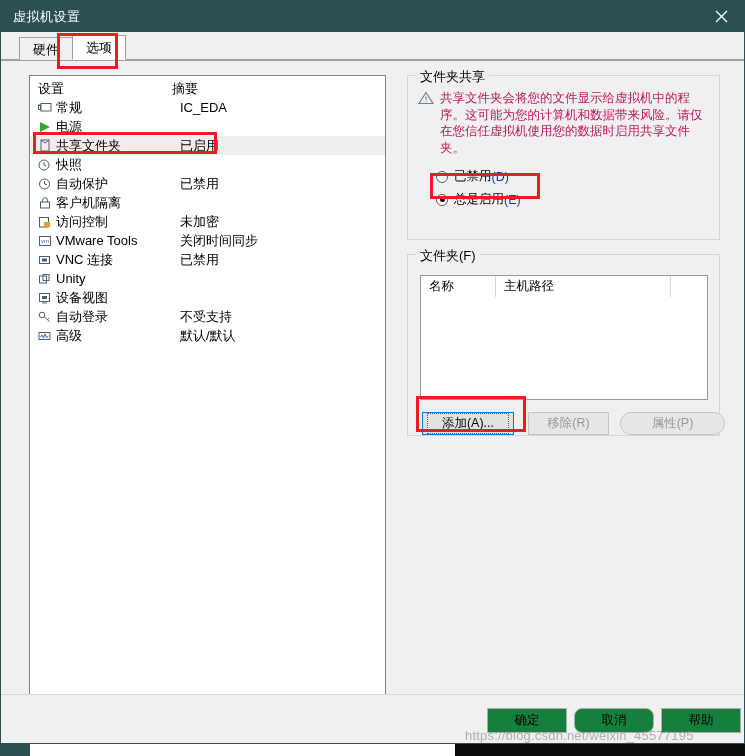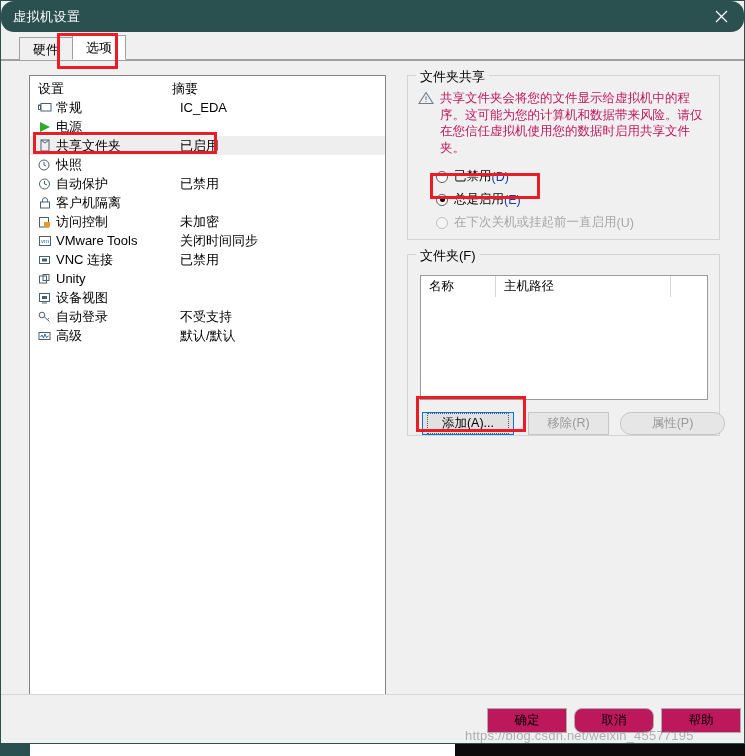--- a/index.html
+++ b/index.html
@@ -32,21 +32,20 @@
 
   
   .titlebar {
     height: 31px;
     background: #2a5150;
     color: #ffffff;
     display: flex;
     align-items: center;
     flex: 0 0 auto;
     position: relative;
-    border-radius: 13px;
   }
   .titlebar-text {
     font-size: 13px;
     margin-left: 12px;
     letter-spacing: 0.5px;
     color: #ffffff;
   }
   .titlebar-close {
     position: absolute;
     right: 0; top: 0;
@@ -259,21 +258,21 @@
   }
   .ft-col.c1 { width: 75px; }
   .ft-col.c2 { width: 175px; }
   .ft-col.c3 { flex: 1; border-right: none; }
 
   
   .btn {
     height: 23px;
     font-size: 12.5px;
     font-family: "Liberation Sans", "DejaVu Sans", sans-serif;
-    background: #be185d;
+    background: #15803d;
     border: 1px solid #adadad;
     color: #000;
     box-sizing: border-box;
     display: flex;
     align-items: center;
     justify-content: center;
     cursor: default;
   }
   .btn.disabled { color: #9a9a9a; border-color: #c6c6c6; background:#e6e6e6;}
   .btn.focus {
@@ -542,25 +541,20 @@
         <span>已禁用</span>
         <span class="mnemonic">(D)</span>
       </div>
 
       <div class="radio-row" style="top:115px;">
         <span class="radio checked"></span>
         <span>总是启用</span>
         <span class="mnemonic">(E)</span>
       </div>
 
-      <div class="radio-row disabled" style="top:138px;">
-        <span class="radio disabled"></span>
-        <span>在下次关机或挂起前一直启用</span>
-        <span>(U)</span>
-      </div>
     </div>
 
     <div class="group" id="group-folders">
       <span class="group-title">文件夹(F)</span>
 
       <div class="folder-table">
         <div class="ft-head">
           <span class="ft-col c1">名称</span>
           <span class="ft-col c2">主机路径</span>
           <span class="ft-col c3"></span>

